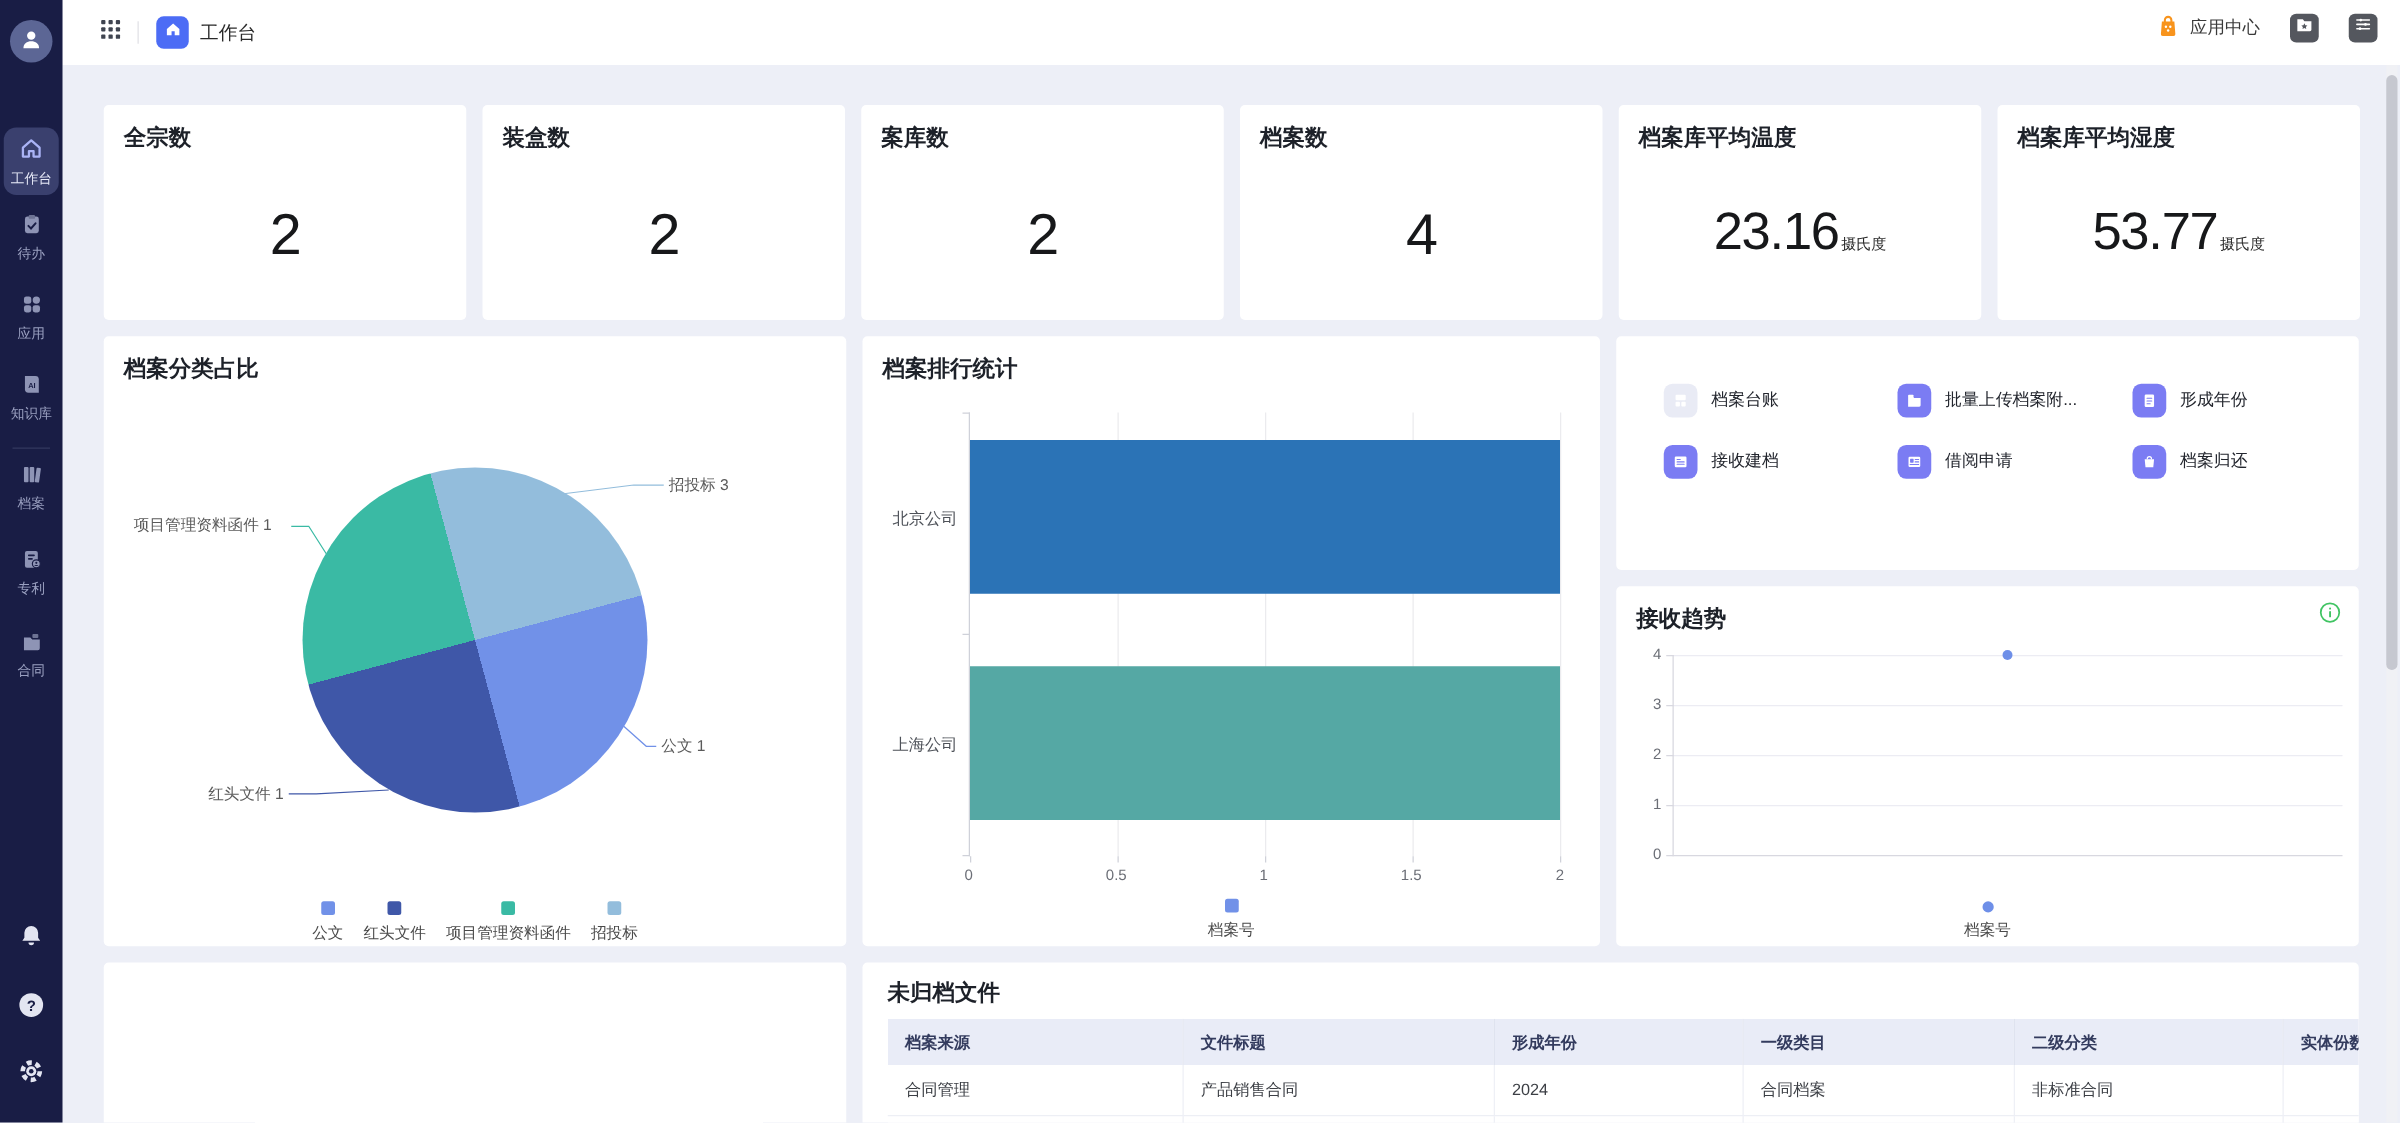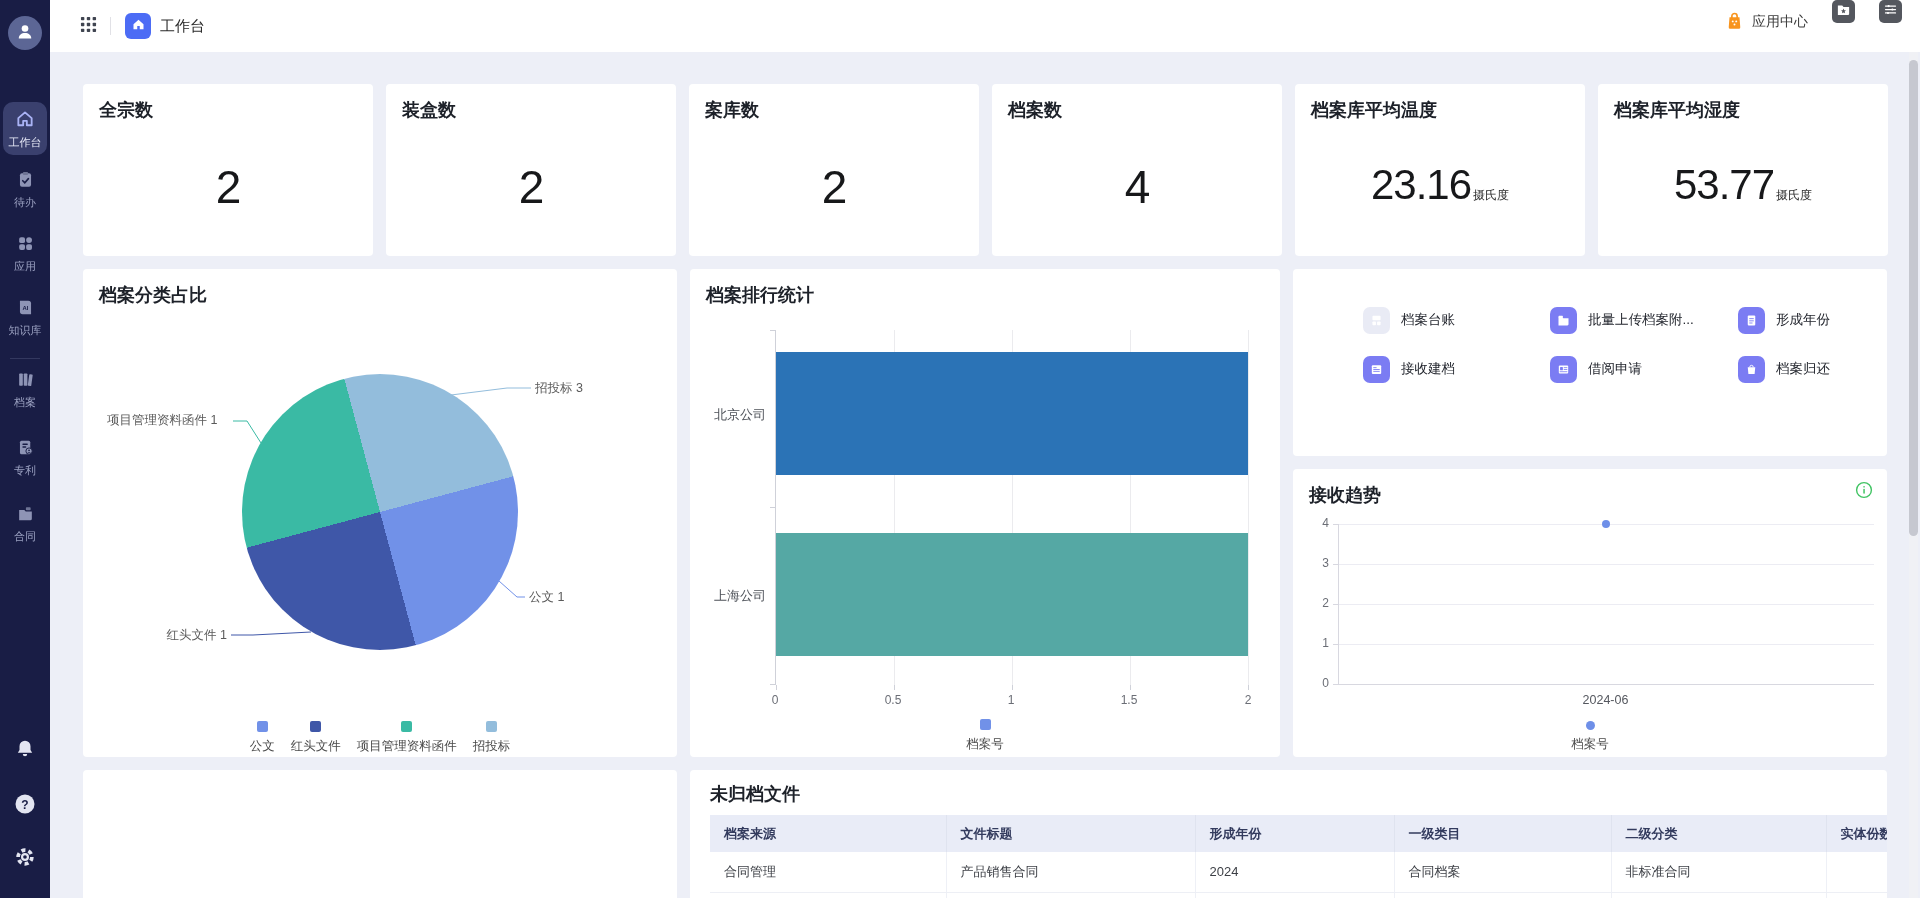--- a/index.html
+++ b/index.html
@@ -18,21 +18,21 @@
   .sbottom { position:absolute; width:50px; text-align:center; cursor:pointer; }
 
   
   .topbar { position:absolute; left:50px; top:0; width:1870px; height:52px; background:#fff; }
   .tb-left { position:absolute; left:0; top:0; height:52px; display:flex; align-items:center; }
   .grid9 { margin-left:30px; cursor:pointer; }
   .tb-sep { width:1px; height:18px; background:#e1e1e6; margin:0 14px 0 13px; }
   .home-badge { width:26px; height:26px; border-radius:6px; background:#4c6cf5;
     display:flex; align-items:center; justify-content:center; cursor:pointer; }
   .tb-title { margin-left:9px; font-size:15px; color:#2a2a2a; font-weight:500; }
-  .tb-right { position:absolute; right:18px; top:0; height:44px; display:flex; gap:24px; }
+  .tb-right { position:absolute; right:18px; top:0; height:44px; display:flex; align-items:center; gap:24px; }
   .app-center { display:flex; align-items:center; gap:7px; font-size:14px; color:#3a3a3a; cursor:pointer; }
   .dk-icon { width:23px; height:23px; border-radius:5px; background:#54575e;
     display:flex; align-items:center; justify-content:center; cursor:pointer; }
 
   
   .main { position:absolute; left:50px; top:52px; width:1870px; height:846px; background:#edeff7; overflow:hidden; }
   .card { position:absolute; background:#fff; border-radius:4px; }
   .card-title { position:absolute; left:16px; top:14px; font-size:18px; font-weight:700; color:#1d2129; }
 
   
@@ -59,21 +59,21 @@
     border-left:1px solid #cfd1d9; }
   .vgrid { position:absolute; top:0; width:1px; height:355px; background:#ebebee; }
   .xtick { position:absolute; top:355px; width:1px; height:5px; background:#cfd1d9; }
   .ytickmark { position:absolute; left:-6px; width:6px; height:1px; background:#cfd1d9; }
   .bar { position:absolute; left:0; height:123px; }
   .bar-cat { position:absolute; left:8px; width:68px; text-align:right; font-size:13px; color:#4e5259; }
   .bar-xlabel { position:absolute; top:424px; width:40px; text-align:center; font-size:12px; color:#6b6e76; }
 
   
   .quick-card { left:1243px; top:217px; width:594px; height:187px; }
-  .quick-item { position:absolute; display:flex; align-items:center; gap:11px; height:30px; cursor:pointer;margin-left:32px; }
+  .quick-item { position:absolute; display:flex; align-items:center; gap:11px; height:30px; cursor:pointer; }
   .qicon { width:27px; height:27px; border-radius:7px; background:#7b7cf3;
     display:flex; align-items:center; justify-content:center; flex:none; }
   .qicon.muted { background:#e9ebf5; }
   .qlabel { font-size:13.5px; color:#23262e; white-space:nowrap; }
 
   .trend-card { left:1243px; top:417px; width:594px; height:288px; }
   .trend-info { position:absolute; right:14px; top:12px; cursor:pointer; }
   .trend-plot { position:absolute; left:45px; top:55px; width:535px; height:161px;
     border-left:1px solid #d8d8e0; }
   .hgrid { position:absolute; left:0; width:535px; height:1px; background:#ececf3; }
@@ -466,21 +466,20 @@
       <div class="trend-ytick" style="top:80px"></div>
       <div class="trend-ytick" style="top:120px"></div>
       <div class="trend-ytick" style="top:160px"></div>
       <div class="trend-point" style="bottom: 100%; background: rgb(110, 143, 232);"></div>
     </div>
     <div class="trend-ylab" style="top:47px">4</div>
     <div class="trend-ylab" style="top:87px">3</div>
     <div class="trend-ylab" style="top:127px">2</div>
     <div class="trend-ylab" style="top:167px">1</div>
     <div class="trend-ylab" style="top:207px">0</div>
-    <div class="trend-xlabel">2024-06</div>
     <div class="legend-row" style="top:252px">
       <span class="legend-item">
           <span class="swatch round" style="background: rgb(110, 143, 232);"></span>
           <span>档案号</span>
         </span>
     </div>
   </div>
 
   <div class="card empty-card"></div>
 

